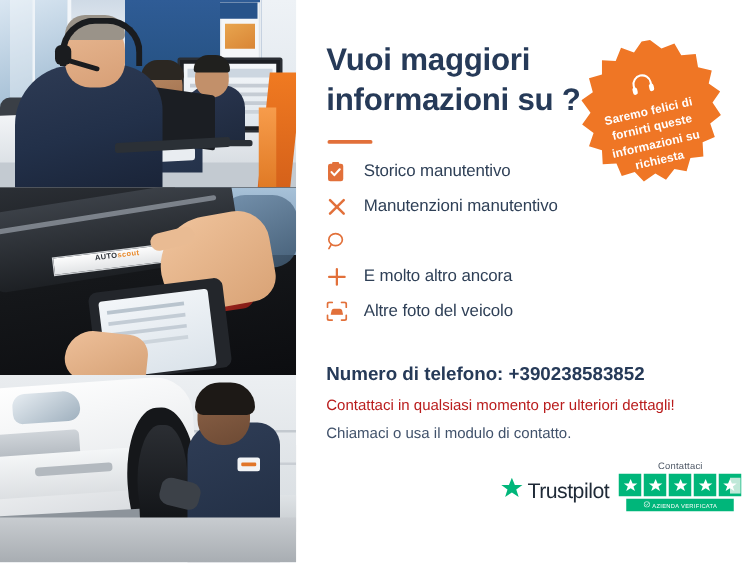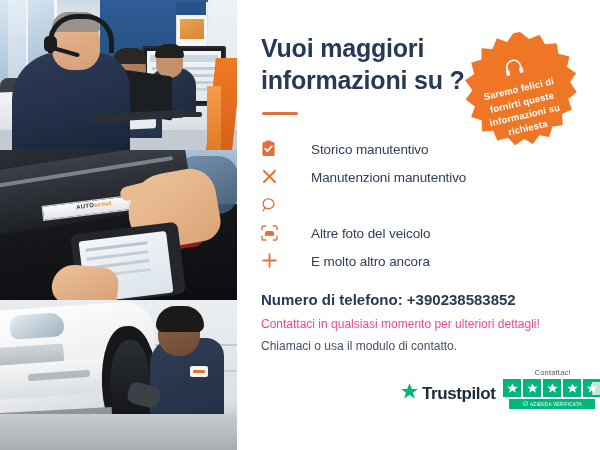--- a/index.html
+++ b/index.html
@@ -399,24 +399,23 @@
   }
 
   
   .features {
     position: absolute;
     left: 24px; top: 129px;
     width: 300px;
   }
   .feature {
     display: flex;
-    align-items: flex-end;
+    align-items: flex-start;
     height: 28px;
     margin-bottom: 0px;
-    gap: 20px;
   }
   .feature-icon {
     width: 30px;
     min-width: 30px;
     display: flex;
     align-items: center;
     justify-content: flex-start;
     color: #e2703a;
   }
   .feature-label {
@@ -431,21 +430,21 @@
     left: 24px; top: 291px;
     font-size: 15px;
     font-weight: 700;
     color: #263a58;
     white-space: nowrap;
   }
   .contact-1 {
     position: absolute;
     left: 24px; top: 317px;
     font-size: 12px;
-    color: #ec4899;
+    color: #b91c1c;
   }
   .contact-2 {
     position: absolute;
     left: 24px; top: 339px;
     font-size: 12px;
     color: #41526b;
   }
 
   
   .trustpilot {
@@ -456,21 +455,21 @@
     gap: 8px;
   }
   .tp-logo {
     display: flex;
     align-items: center;
     gap: 3px;
     padding-bottom: 4px;
   }
   .tp-name {
     font-size: 17px;
-    font-weight: 700;
+    font-weight: 400;
     color: #1f2a37;
     letter-spacing: -.4px;
   }
   .tp-right { display: flex; flex-direction: column; align-items: center; }
   .tp-rating {
     font-size: 7.5px;
     color: #4b5563;
     margin-bottom: 2px;
     letter-spacing: .2px;
   }
@@ -626,39 +625,39 @@
         <span class="feature-icon">
           <svg width="16" height="16" viewBox="0 0 18 18" stroke="#e2703a" stroke-width="1.5" fill="none" stroke-linecap="round">
             <ellipse cx="8.4" cy="7.6" rx="6.1" ry="5.4"></ellipse>
             <path d="M4.6 11.8 L2.4 15.6"></path>
           </svg>
         </span>
       </div>
 
       <div class="feature">
         <span class="feature-icon">
+          <svg width="17" height="17" viewBox="0 0 18 18" stroke="#e2703a" stroke-width="1.9" stroke-linecap="round">
+            <path d="M9 2.4V15.6"></path>
+            <path d="M2.4 9H15.6"></path>
+          </svg>
+        </span>
+        <span class="feature-label">E molto altro ancora</span>
+      </div>
+
+      <div class="feature">
+        <span class="feature-icon">
           <svg width="17" height="16" viewBox="0 0 18 17" stroke="#e2703a" stroke-width="1.5" fill="none" stroke-linecap="round">
             <path d="M1 5V2.4a1.4 1.4 0 0 1 1.4-1.4H5"></path>
             <path d="M13 1h2.6A1.4 1.4 0 0 1 17 2.4V5"></path>
             <path d="M17 12v2.6a1.4 1.4 0 0 1-1.4 1.4H13"></path>
             <path d="M5 16H2.4A1.4 1.4 0 0 1 1 14.6V12"></path>
             <path d="M4.4 11h9.2l-.7-3.1a1.3 1.3 0 0 0-1.2-.9H6.3a1.3 1.3 0 0 0-1.2.9z" fill="#e2703a" stroke="#e2703a" stroke-width="1.1"></path>
           </svg>
         </span>
         <span class="feature-label">Altre foto del veicolo</span>
-      </div>
-
-      <div class="feature">
-        <span class="feature-icon">
-          <svg width="17" height="17" viewBox="0 0 18 18" stroke="#e2703a" stroke-width="1.9" stroke-linecap="round">
-            <path d="M9 2.4V15.6"></path>
-            <path d="M2.4 9H15.6"></path>
-          </svg>
-        </span>
-        <span class="feature-label">E molto altro ancora</span>
       </div>
     </div>
 
     <div class="phone-line">
       <span>Numero di telefono:</span>
       <span>+390238583852</span>
     </div>
 
     <div class="contact-1">Contattaci in qualsiasi momento per ulteriori dettagli!</div>
     <div class="contact-2">Chiamaci o usa il modulo di contatto.</div>

